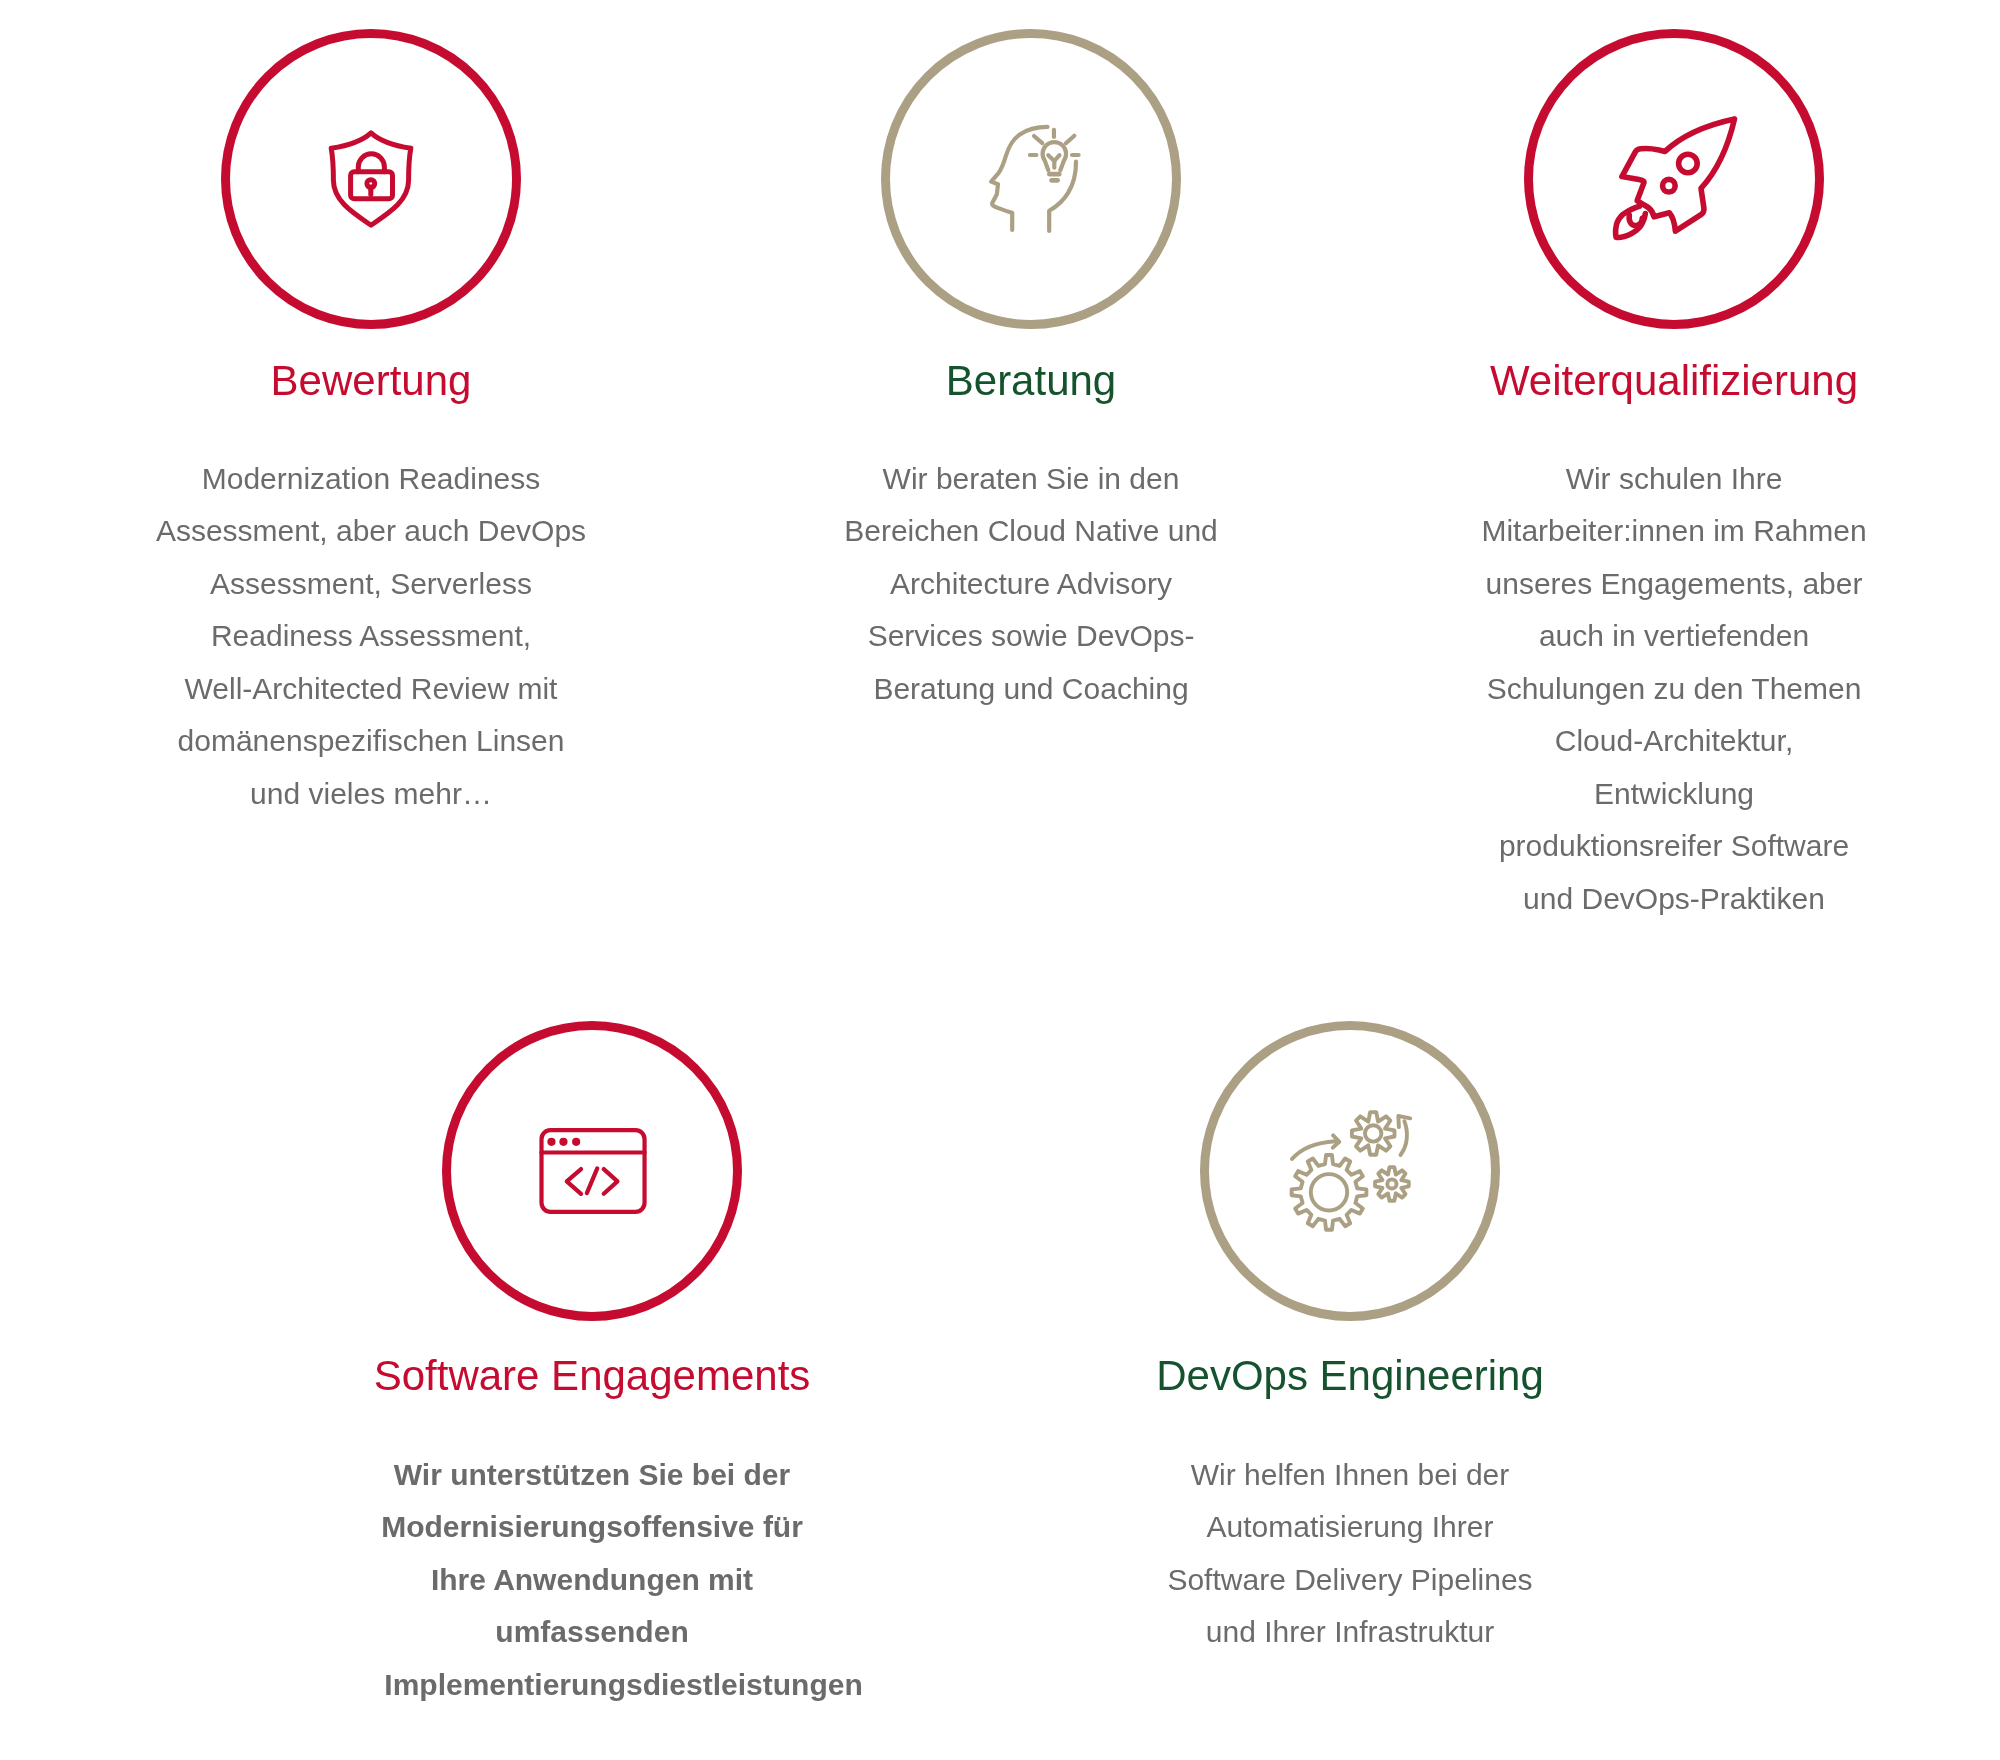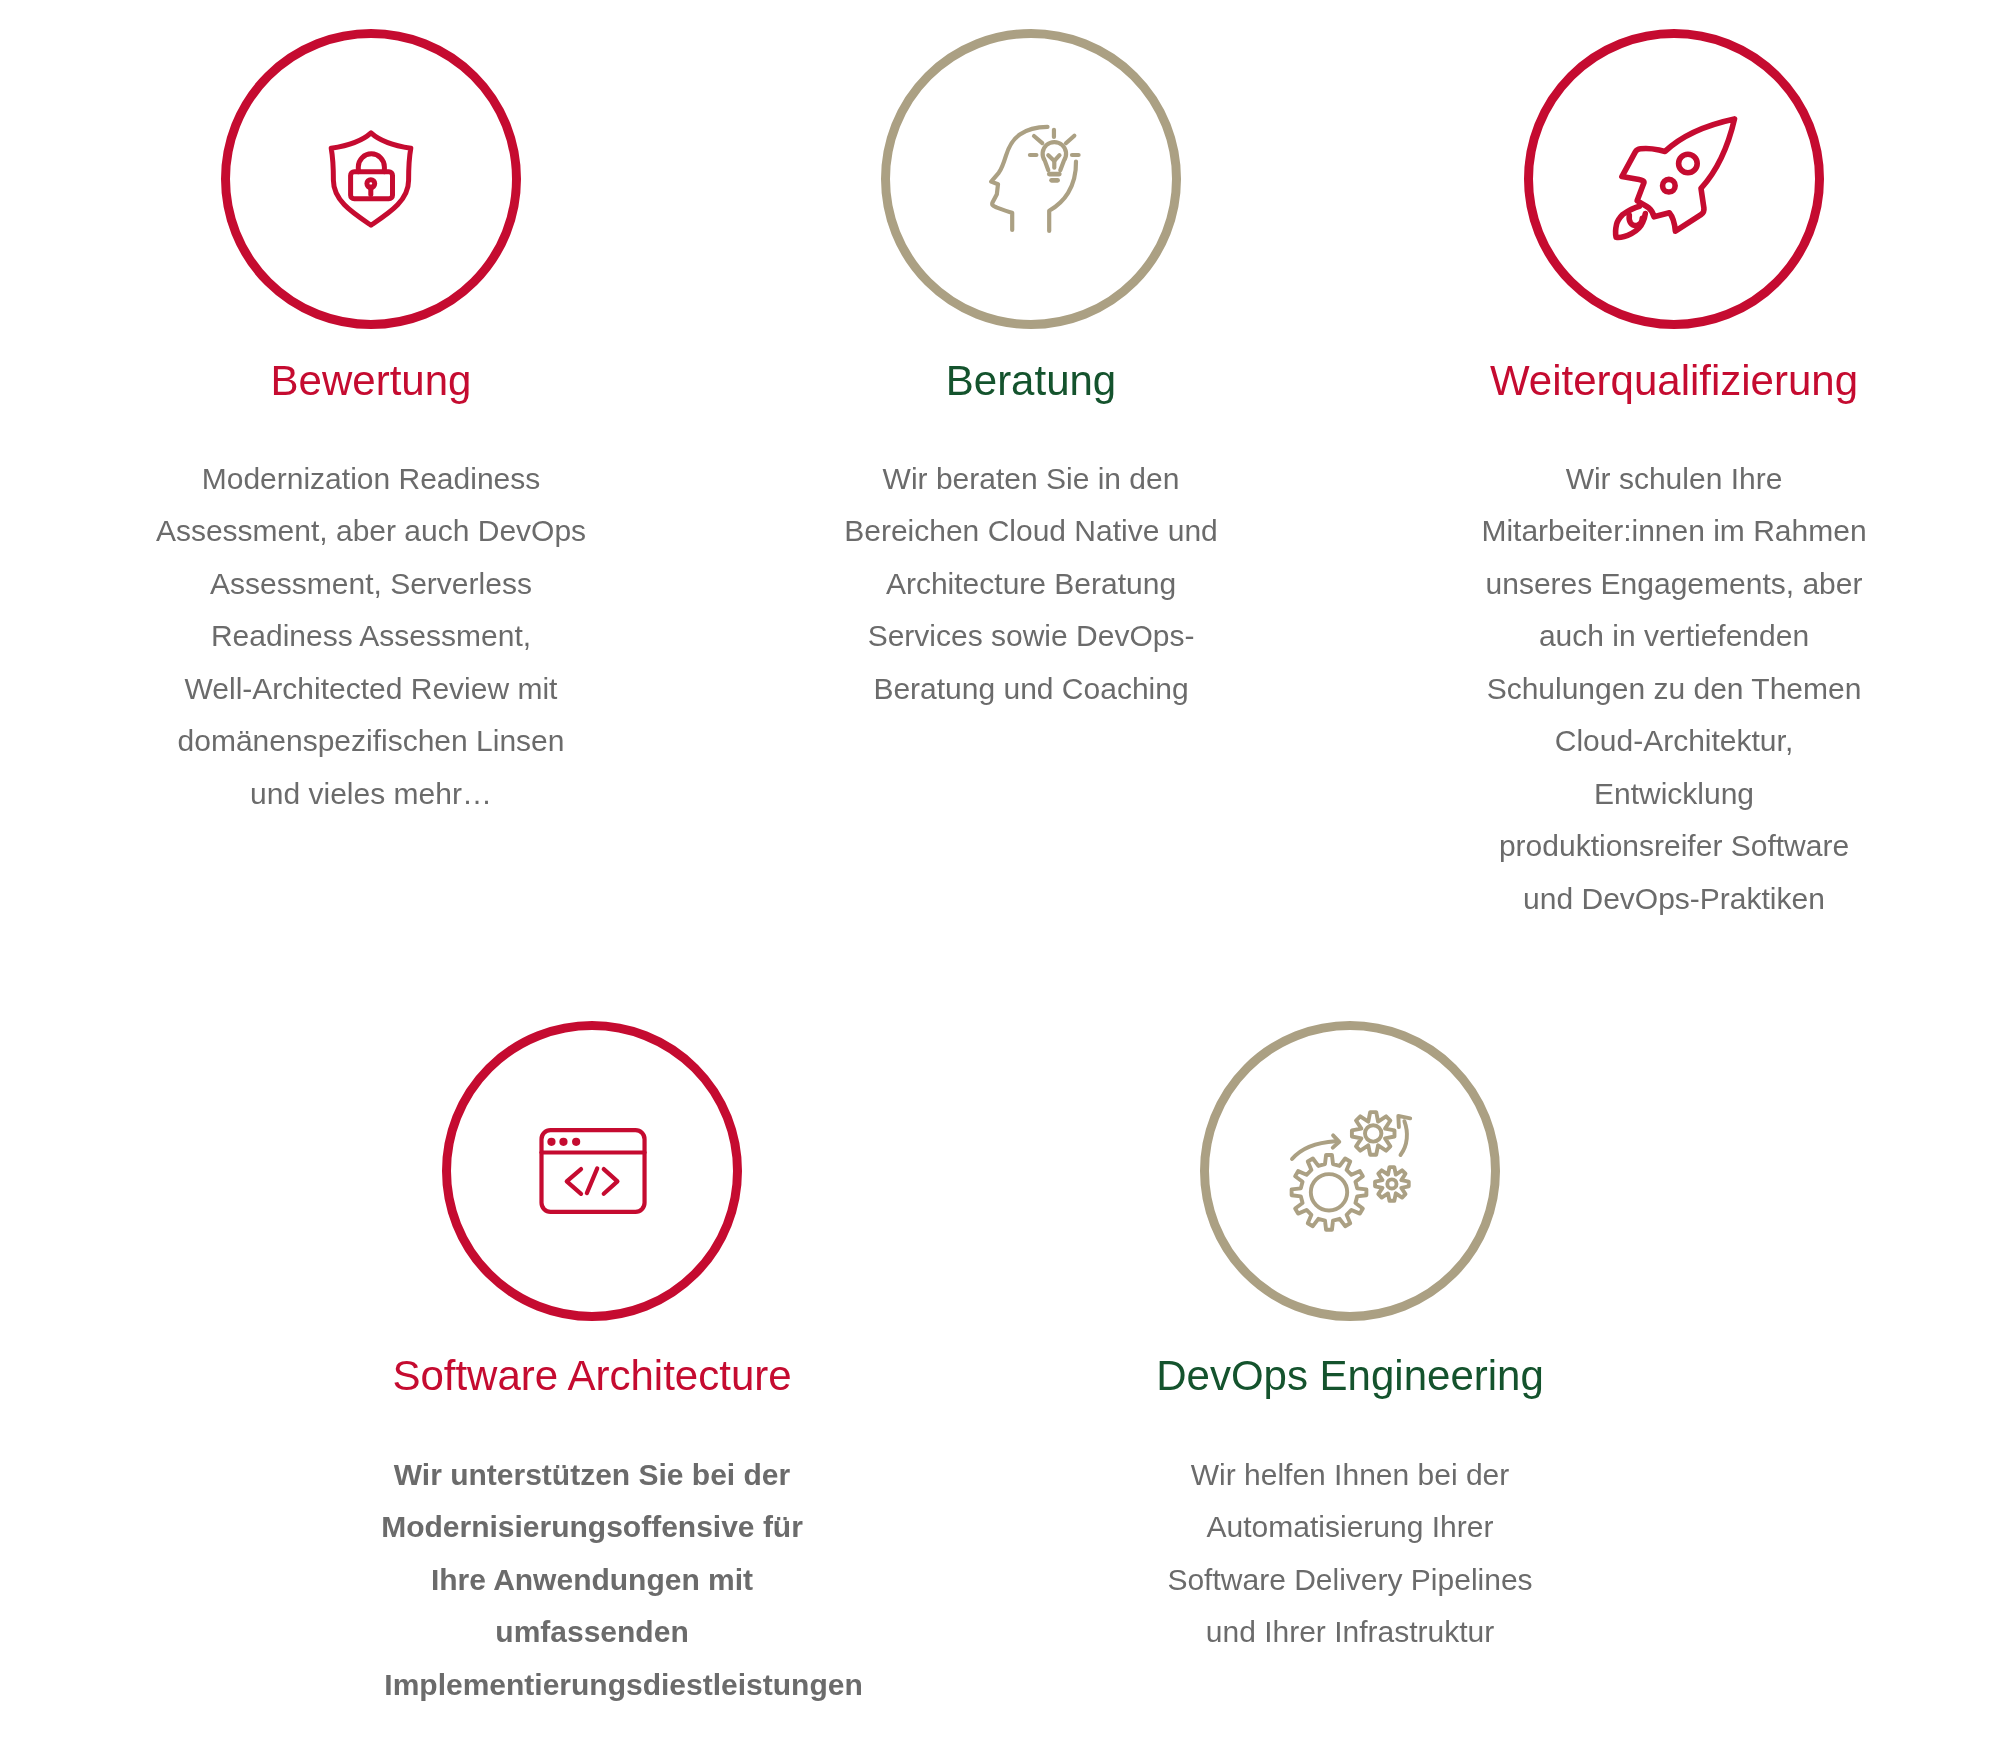--- a/index.html
+++ b/index.html
@@ -76,21 +76,21 @@
           <path d="M63.3 55.45 H69.3"></path>
         </g>
       </svg>
     </div>
     <div class="card-title gold" style="margin-top:31px;">
       <span>Beratung</span>
     </div>
     <div class="card-desc" style="margin-top:50.5px;">
       <div>Wir beraten Sie in den</div>
       <div>Bereichen Cloud Native und</div>
-      <div>Architecture Beratung</div>
+      <div>Architecture Advisory</div>
       <div>Services sowie DevOps-</div>
       <div>Beratung und Coaching</div>
     </div>
   </div>
 
   <div class="card" style="left:1524px;top:29px;width:300px;">
     <div class="icon-ring">
       <svg width="122" height="121.3" viewBox="0 0 122 121.3" style="transform:translate(2px,-1.1px);">
         <g fill="none" stroke="#c50b30" stroke-width="5.6" stroke-linecap="round" stroke-linejoin="round">
           <path d="M50 34.5 L44 33.1 C38.5 31.9 31 31.2 25.5 31.9 C23 32.2 21.3 33.3 20.2 35.2 L6.9 59.7 L24 62.7 C27 63.3 29.4 64 28.9 65.9 L22.1 83.9 C25 86 30.5 88.4 33.6 90.9 C36.3 93 38.1 96.5 39 99.9 L54.4 95.9 C57.5 99.5 59.6 105.9 60.4 114.3 L86 97.8 C88.3 96.3 89.3 93.9 88.9 91.1 L86 71.5 C102 54 113 30.3 119.5 2 C90.5 8.2 66.5 18.8 50 34.5 Z"></path>
@@ -128,21 +128,21 @@
           <path d="M57.85 40.3 L47.45 65"></path>
         </g>
         <g fill="#c50b30">
           <circle cx="12.05" cy="13.7" r="4.1"></circle>
           <circle cx="24.05" cy="13.7" r="4.1"></circle>
           <circle cx="36.75" cy="13.7" r="4.1"></circle>
         </g>
       </svg>
     </div>
     <div class="card-title" style="margin-top:33.5px;">
-      <span>Software Architecture</span>
+      <span>Software Engagements</span>
     </div>
     <div class="card-desc" style="margin-top:52px;font-weight:bold;">
       <div>Wir unterstützen Sie bei der</div>
       <div>Modernisierungsoffensive für</div>
       <div>Ihre Anwendungen mit</div>
       <div>umfassenden</div>
       <div style="position:relative;left:31.5px;">Implementierungsdiestleistungen</div>
     </div>
   </div>
 

